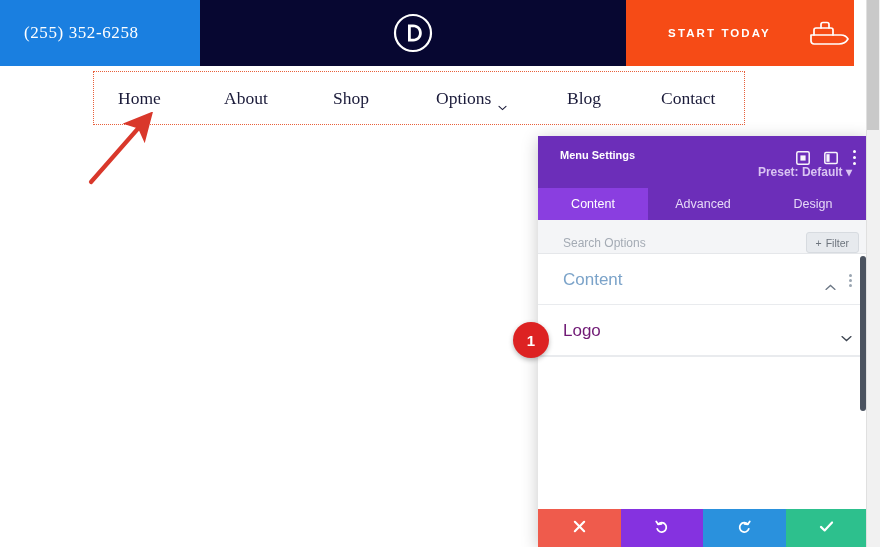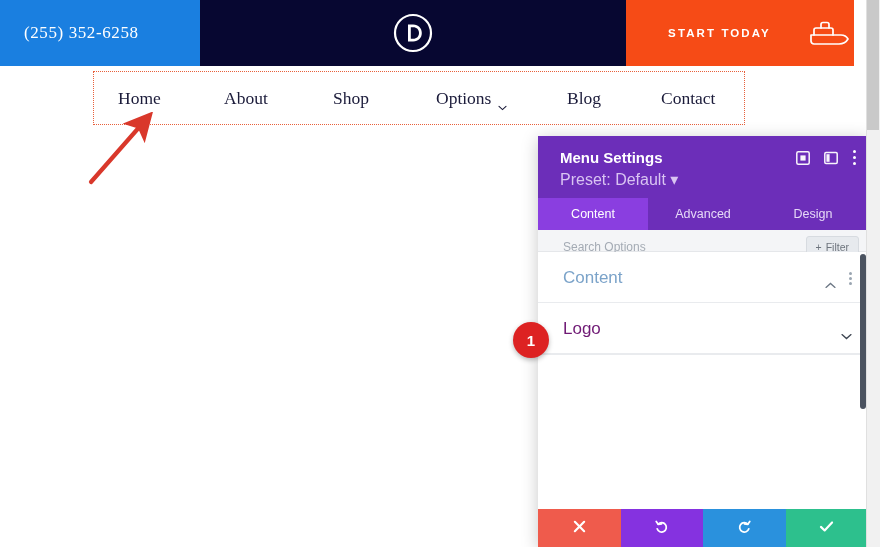--- a/index.html
+++ b/index.html
@@ -71,37 +71,37 @@
     background:#c9c9c9; border-radius:0;
   }
 
   
   .modal {
     position:absolute; left:538px; top:136px; width:330px; height:411px;
     background:#fff; box-shadow:0 3px 16px rgba(0,0,0,0.22);
     display:flex; flex-direction:column; overflow:hidden;
   }
   .modal-head { background:#6c2eb9; padding:13px 16px 9px 22px; position:relative; }
-  .modal-title { color:#fff; font-size:15px; font-weight:bold; }
-  .modal-preset { color:#d9c4f2; font-size:16px; font-weight:normal; margin-top:4px; }
+  .modal-title { color:#fff; font-size:11px; font-weight:bold; }
+  .modal-preset { color:#d9c4f2; font-size:12px; font-weight:bold; margin-top:4px;text-align:right; }
   .head-icons { position:absolute; right:12px; top:14px; display:flex; gap:14px; align-items:center; }
   .hi { width:14px; height:14px; opacity:0.95; cursor:pointer; }
   .hi-dots { width:4px; height:15px; display:flex; flex-direction:column; justify-content:space-between; align-items:center; cursor:pointer; }
   .hi-dots i { display:block; width:3px; height:3px; background:#fff; border-radius:50%; }
 
   .tabs { background:#6c2eb9; display:flex; height:32px; }
   .tab {
     flex:1; display:flex; align-items:center; justify-content:center;
     color:#e6d9f7; font-size:12.5px; cursor:pointer;
   }
   .tab.active { background:#8a3ee0; color:#ffffff; }
 
   .search-row {
-    height:22px; background:#f4f5f7; border-bottom:1px solid #e5e7ea;
-    display:flex; align-items:center; padding:12px 9px 0 25px; position:relative;
+    height:34px; background:#f4f5f7; border-bottom:1px solid #e5e7ea;
+    display:flex; padding:12px 9px 0 25px; position:relative;
   }
   .search-input {
     border:0; background:transparent; outline:none; flex:1;
     font-size:12px; color:#3b4046; font-family:"Liberation Sans", sans-serif;
   }
   .search-input::placeholder { color:#a4abb4; }
   .filter-btn {
     background:#e7eaee; border:1px solid #d7dbe0; border-radius:3px;
     font-size:10.5px; color:#6d747d; padding:4px 9px; cursor:pointer;
     display:flex; align-items:center; gap:4px; white-space:nowrap;

